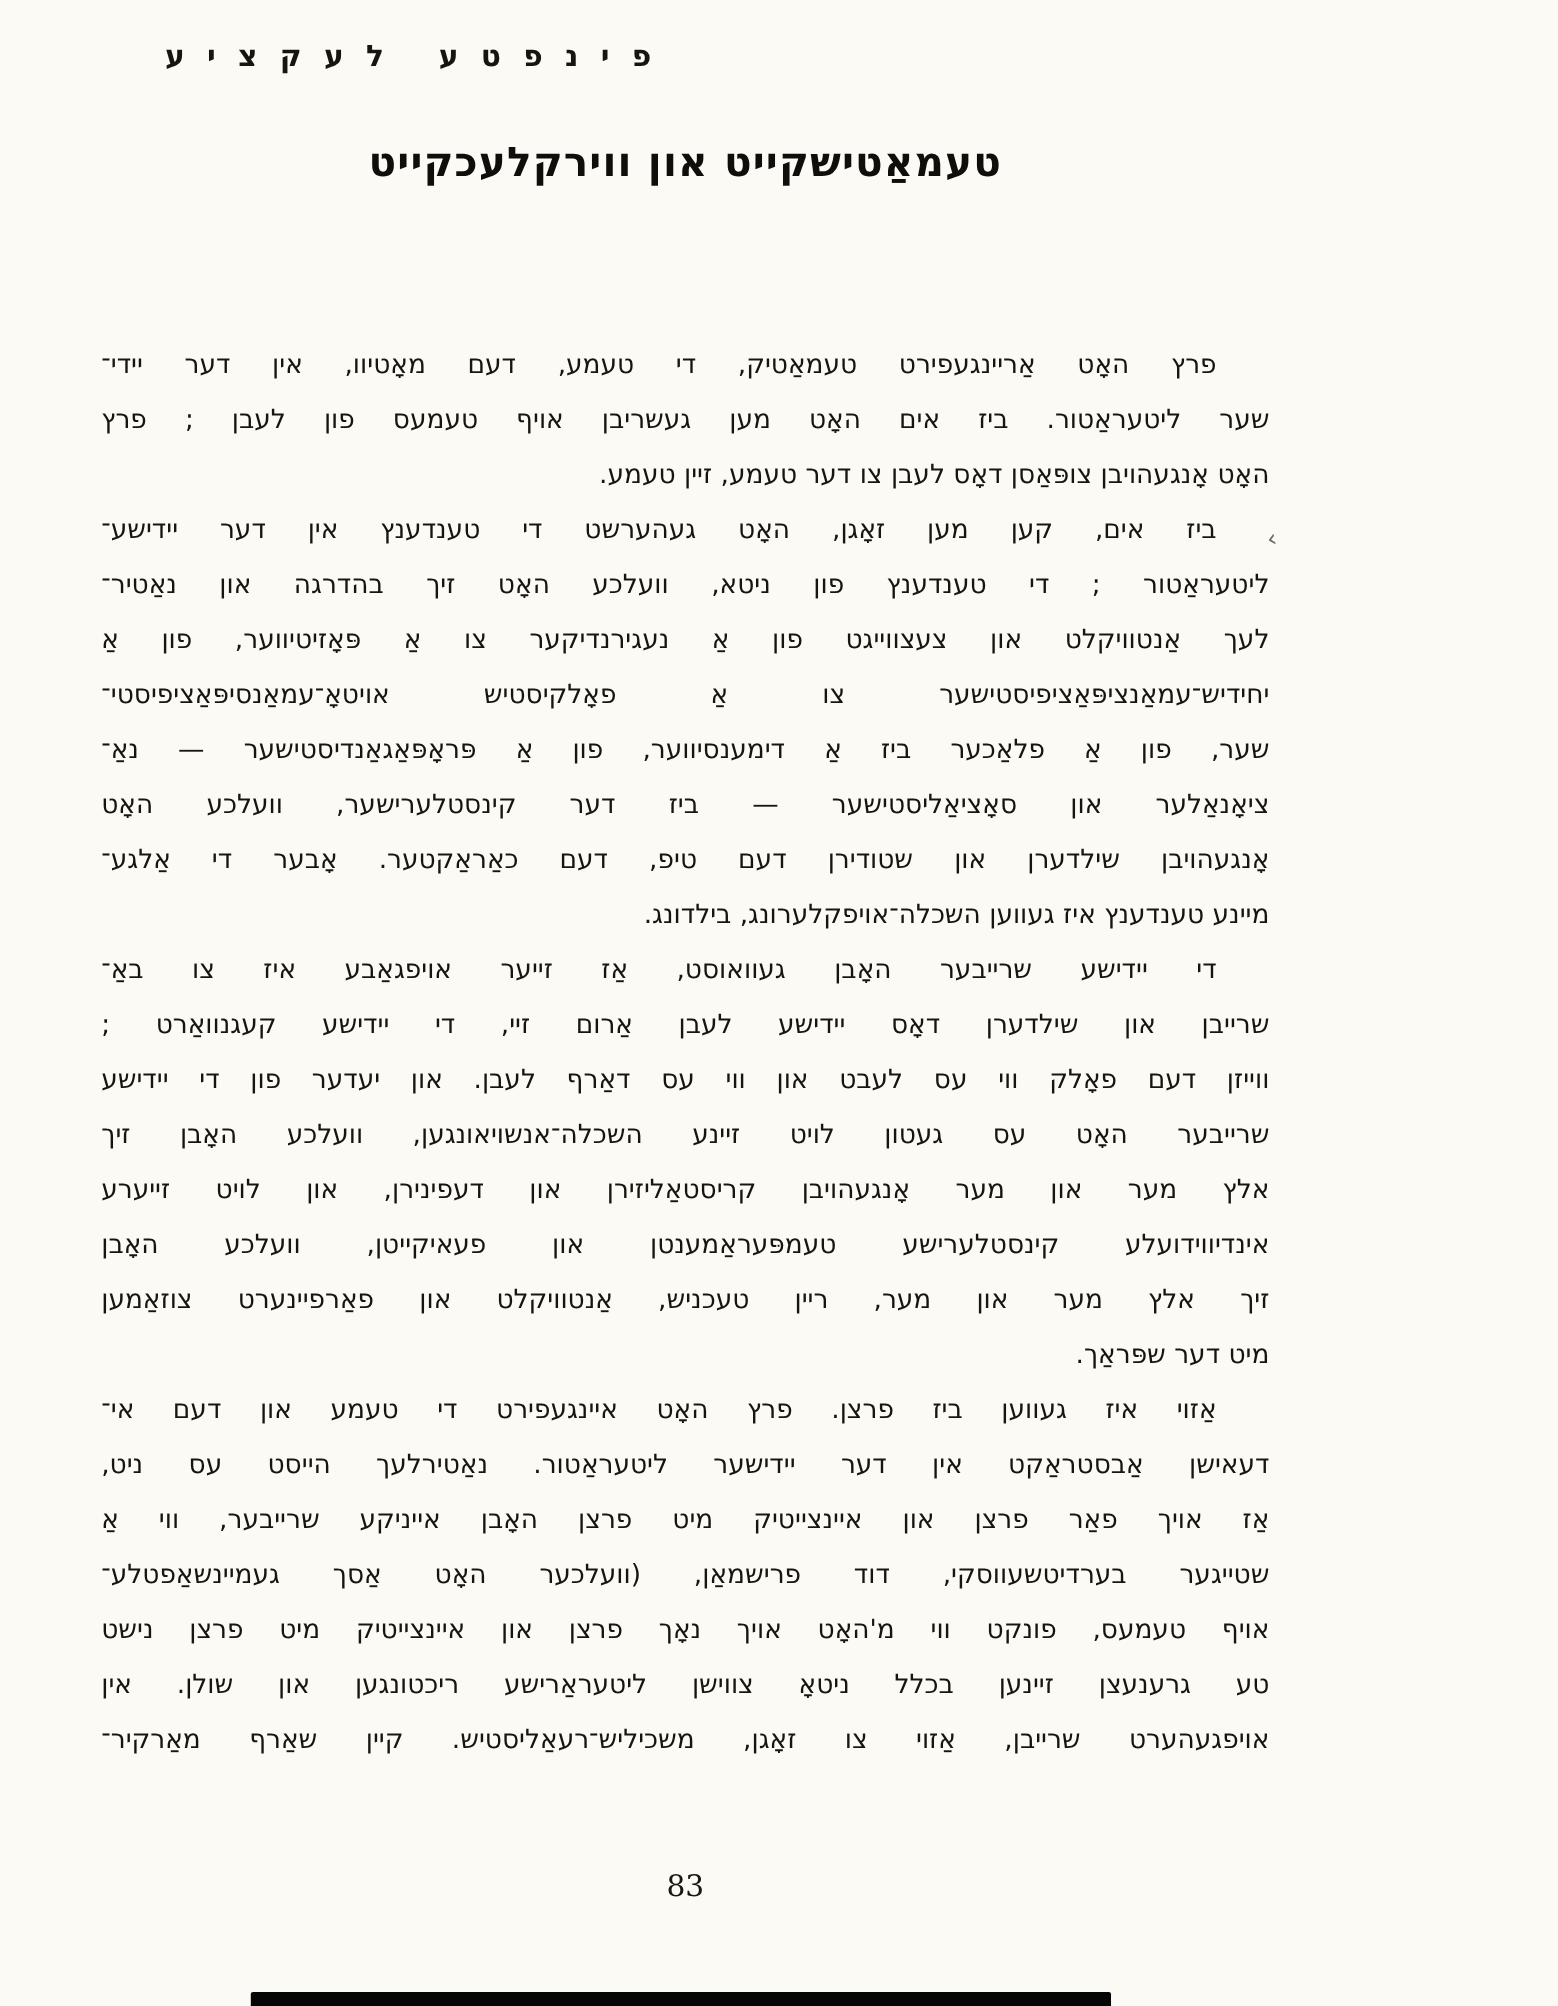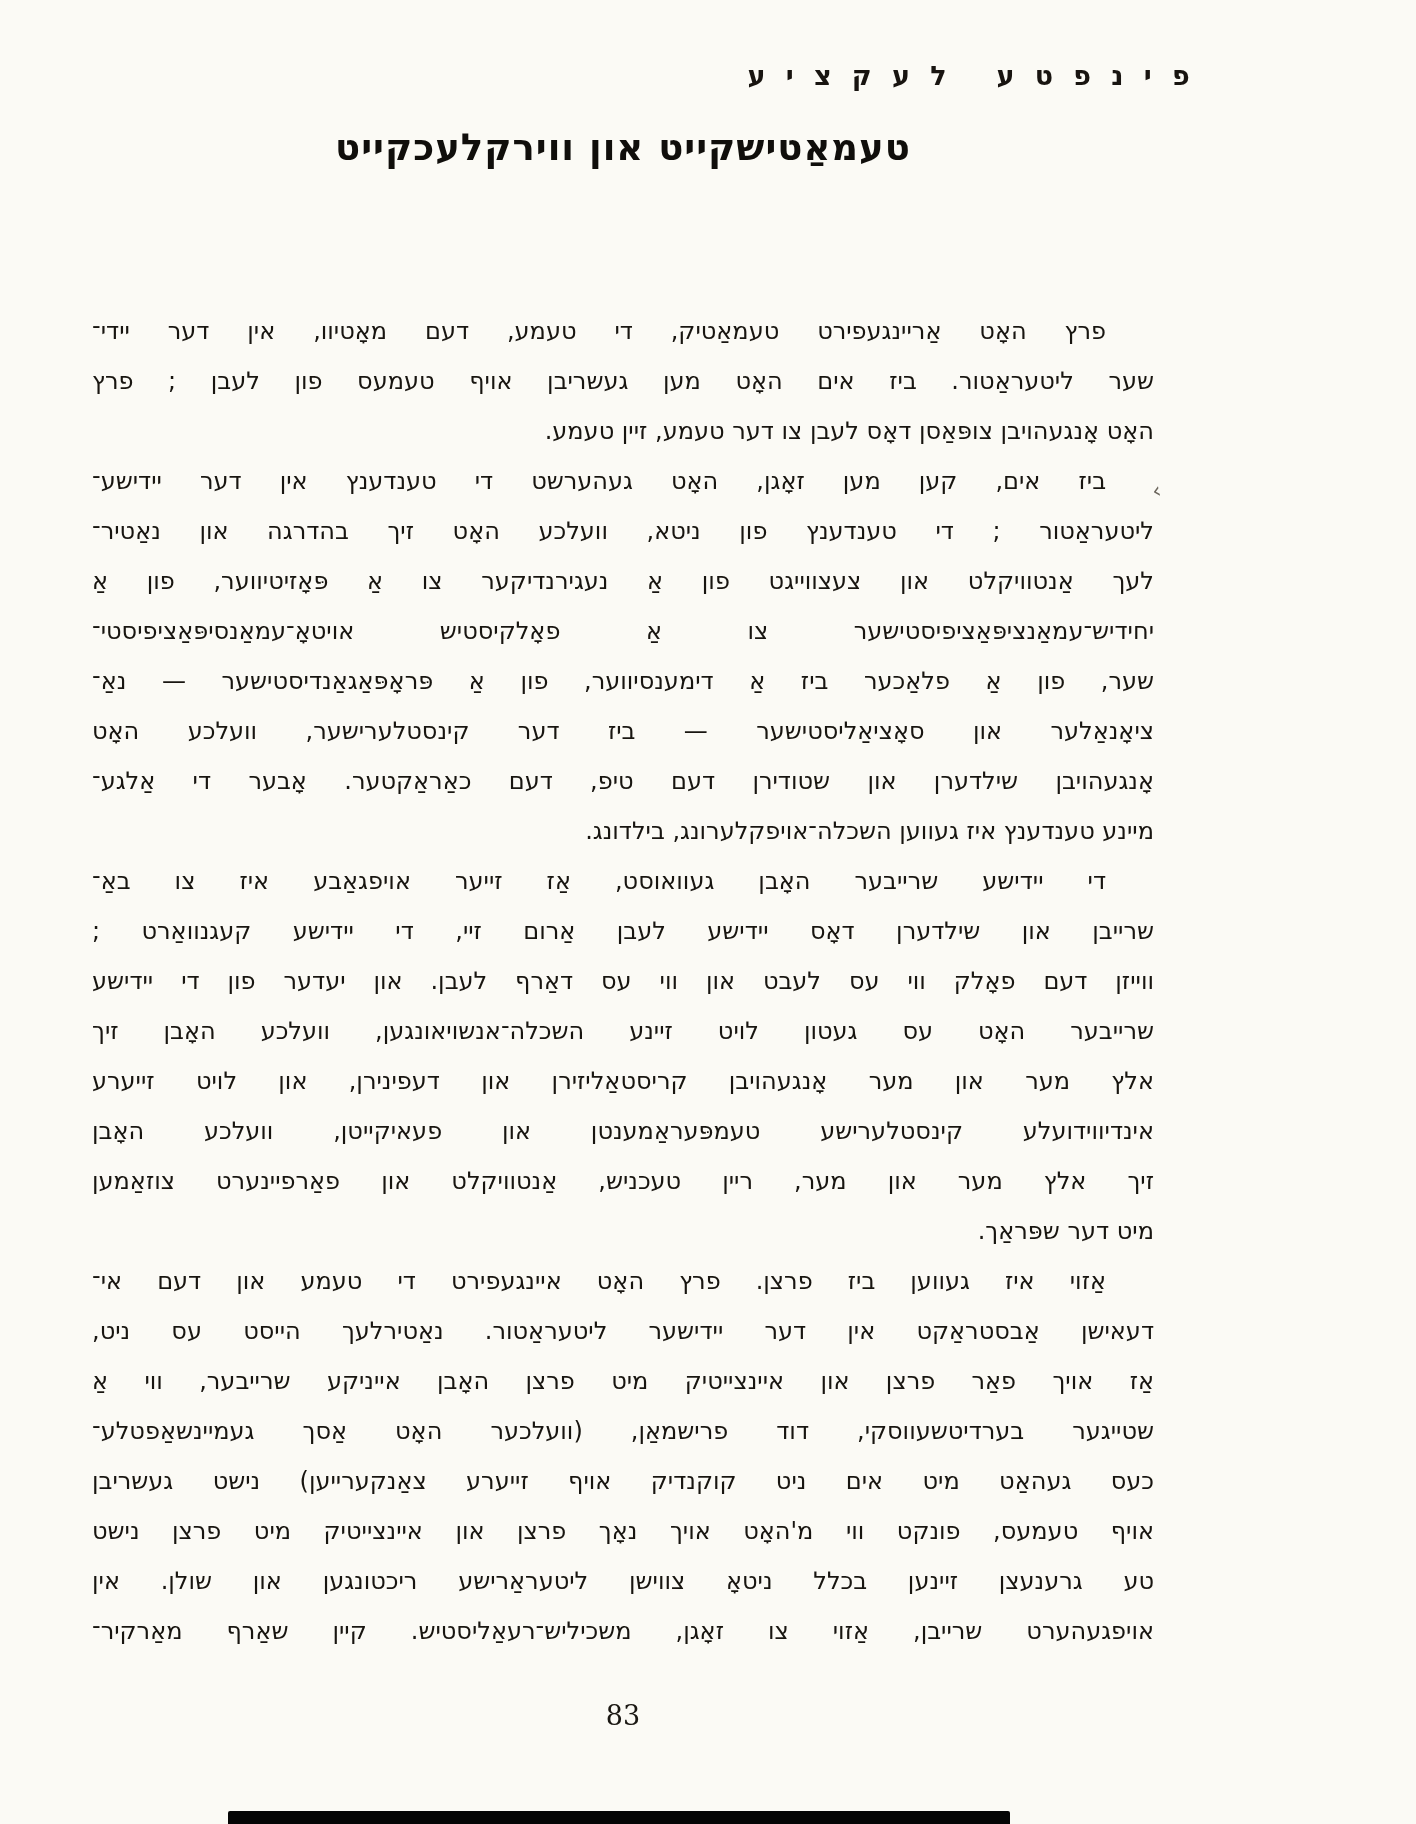--- a/index.html
+++ b/index.html
@@ -12,25 +12,25 @@
     width: 1416px;
     height: 1824px;
     margin: 0 auto;
     background: #fbfaf5;
     overflow: hidden;
     font-family: "DejaVu Sans", sans-serif;
     color: #171410;
   }
   .lecture-header {
     position: absolute;
-    top: 60px;
+    top: 36px;
     left: 150px;
     width: 1060px;
     direction: rtl;
-    text-align: right;
+    text-align: left;
     font-size: 27px;
     font-weight: bold;
     letter-spacing: 0.75em;
     color: #181410;
   }
   .page-title {
     position: absolute;
     top: 126px;
     left: 92px;
     width: 1062px;
@@ -118,21 +118,20 @@
       <div class="line">ווייזן דעם פאָלק ווי עס לעבט און ווי עס דאַרף לעבן. און יעדער פון די יידישע</div>
       <div class="line">שרייבער האָט עס געטון לויט זיינע השכלה־אנשויאונגען, וועלכע האָבן זיך</div>
       <div class="line">אלץ מער און מער אָנגעהויבן קריסטאַליזירן און דעפינירן, און לויט זייערע</div>
       <div class="line">אינדיווידועלע קינסטלערישע טעמפּעראַמענטן און פעאיקייטן, וועלכע האָבן</div>
       <div class="line">זיך אלץ מער און מער, ריין טעכניש, אַנטוויקלט און פאַרפיינערט צוזאַמען</div>
       <div class="line lastline">מיט דער שפּראַך.</div>
       <div class="line indent">אַזוי איז געווען ביז פרצן. פרץ האָט איינגעפירט די טעמע און דעם אי־</div>
       <div class="line">דעאישן אַבסטראַקט אין דער יידישער ליטעראַטור. נאַטירלעך הייסט עס ניט,</div>
       <div class="line">אַז אויך פאַר פרצן און איינצייטיק מיט פרצן האָבן אייניקע שרייבער, ווי אַ</div>
       <div class="line">שטייגער בערדיטשעווסקי, דוד פרישמאַן, (וועלכער האָט אַסך געמיינשאַפטלע־</div>
-      <div class="line">כעס געהאַט מיט אים ניט קוקנדיק אויף זייערע צאַנקערייען) נישט געשריבן</div>
       <div class="line">אויף טעמעס, פונקט ווי מ'האָט אויך נאָך פרצן און איינצייטיק מיט פרצן נישט</div>
       <div class="line">טע גרענעצן זיינען בכלל ניטאָ צווישן ליטעראַרישע ריכטונגען און שולן. אין</div>
       <div class="line">אויפגעהערט שרייבן, אַזוי צו זאָגן, משכיליש־רעאַליסטיש. קיין שאַרף מאַרקיר־</div>
     </div>
 
   <div class="margin-mark">‹</div>
 
   <div class="page-number">83</div>
 
   <div class="scan-bar"></div>

